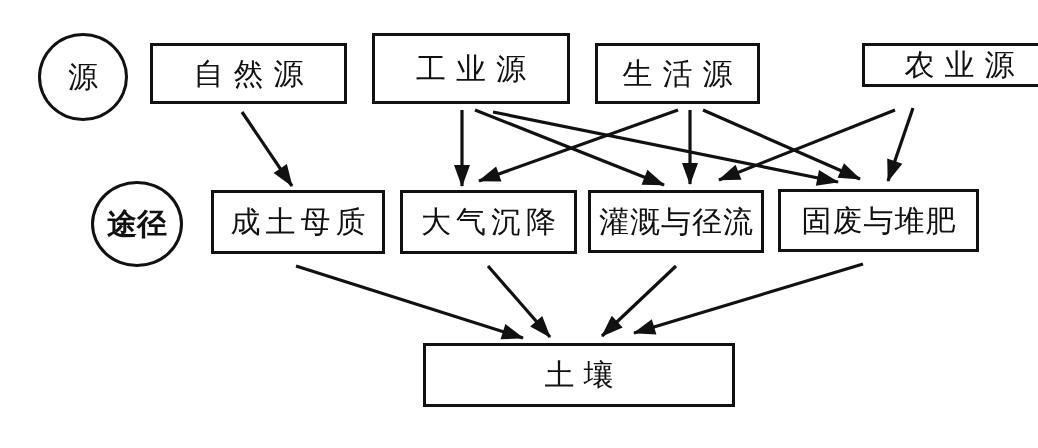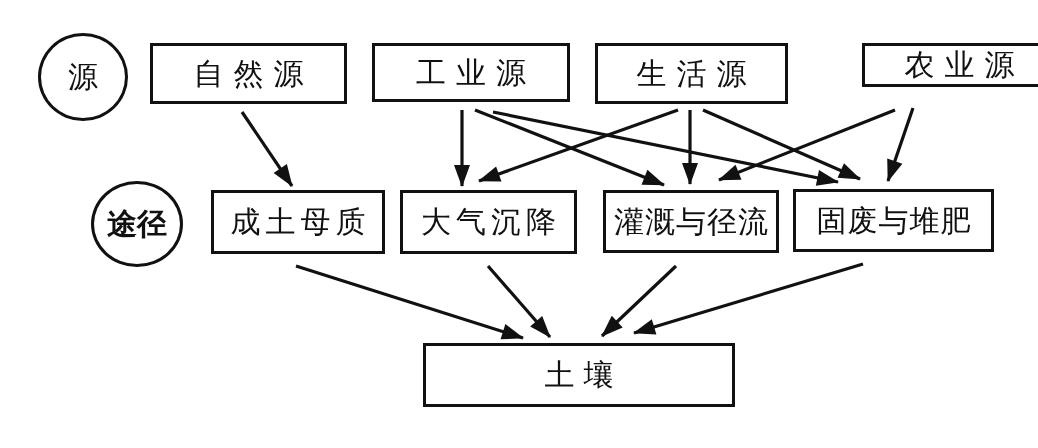--- a/index.html
+++ b/index.html
@@ -36,32 +36,32 @@
     line-height: 1;
     white-space: nowrap;
   }
   .badge {
     border-radius: 50%;
     border-width: 3px;
   }
   
   .sp-wide   { letter-spacing: 10px; padding-left: 10px; }
   .sp-mid    { letter-spacing: 5px;  padding-left: 5px; }
-  .sp-tight  { letter-spacing: 1px;  padding-left: 1px; margin-left: 15px; }
+  .sp-tight  { letter-spacing: 1px;  padding-left: 1px; }
   .sp-soil   { letter-spacing: 9px;  padding-left: 9px; }
 
   
   #badge-sources  { left: 38px;  top: 33px;  width: 90px; height: 88px; }
   #badge-pathways { left: 91px;  top: 181px; width: 92px; height: 86px; font-weight: bold; }
   #badge-receptor { left: 282px; top: 337px; width: 90px; height: 85px; }
 
   
   #node-natural      { left: 150px; top: 43px; width: 197px; height: 61px; }
-  #node-industrial   { left: 372px; top: 43px; width: 198px; height: 59px; }
-  #node-domestic     { left: 595px; top: 43px; width: 193px; height: 61px; }
+  #node-industrial   { left: 372px; top: 33px; width: 198px; height: 71px; }
+  #node-domestic     { left: 595px; top: 43px; width: 165px; height: 61px; }
   #node-agricultural { left: 818px; top: 43px; width: 195px; height: 44px; margin-left: 44px; }
 
   
   #node-parent     { left: 211px; top: 190px; width: 174px; height: 64px; }
   #node-atmos      { left: 400px; top: 190px; width: 177px; height: 64px; }
   #node-irrigation { left: 588px; top: 190px; width: 176px; height: 63px; }
   #node-solid      { left: 778px; top: 189px; width: 201px; height: 63px; }
 
   
   #node-soil { left: 423px; top: 343px; width: 312px; height: 64px; }

